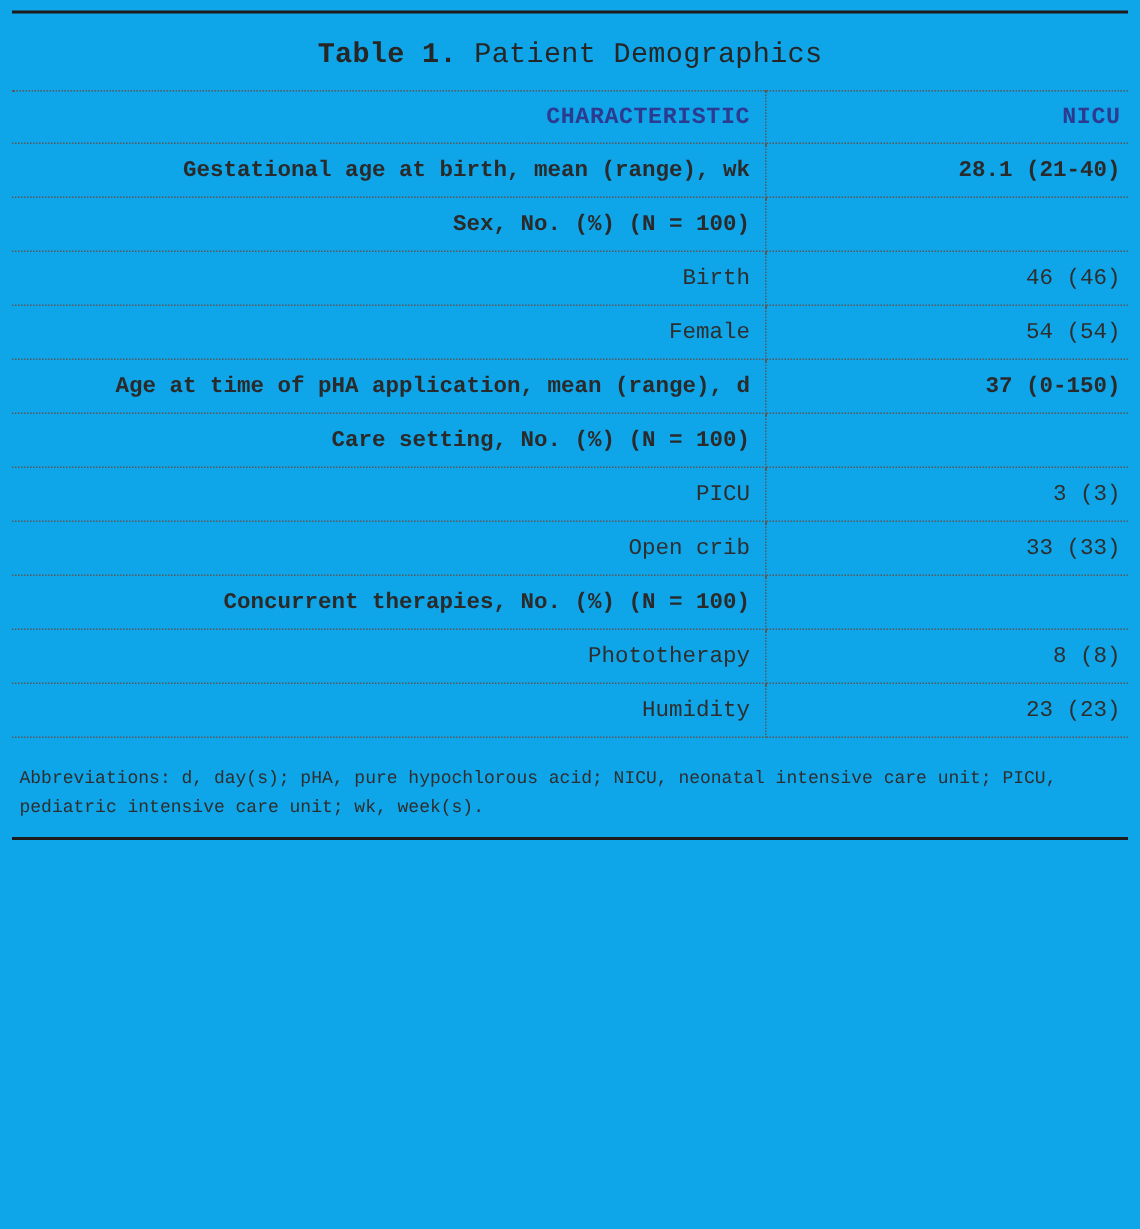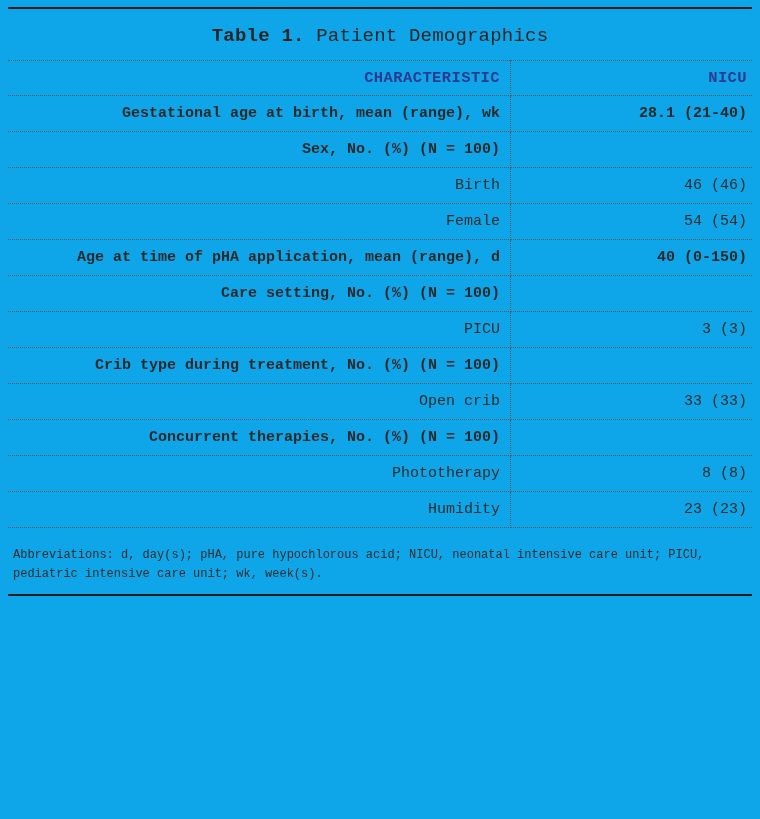--- a/index.html
+++ b/index.html
@@ -114,33 +114,29 @@
         <tr>
           <td>Birth</td>
           <td>46 (46)</td>
         </tr>
         <tr>
           <td>Female</td>
           <td>54 (54)</td>
         </tr>
         <tr class="bold-row">
           <td>Age at time of pHA application, mean (range), d</td>
-          <td>40 (0-150)</td>
+          <td>37 (0-150)</td>
         </tr>
         <tr class="bold-row">
           <td>Care setting, No. (%) (N = 100)</td>
           <td></td>
         </tr>
         <tr>
           <td>PICU</td>
           <td>3 (3)</td>
-        </tr>
-        <tr class="bold-row">
-          <td>Crib type during treatment, No. (%) (N = 100)</td>
-          <td></td>
         </tr>
         <tr>
           <td>Open crib</td>
           <td>33 (33)</td>
         </tr>
         <tr class="bold-row">
           <td>Concurrent therapies, No. (%) (N = 100)</td>
           <td></td>
         </tr>
         <tr>

